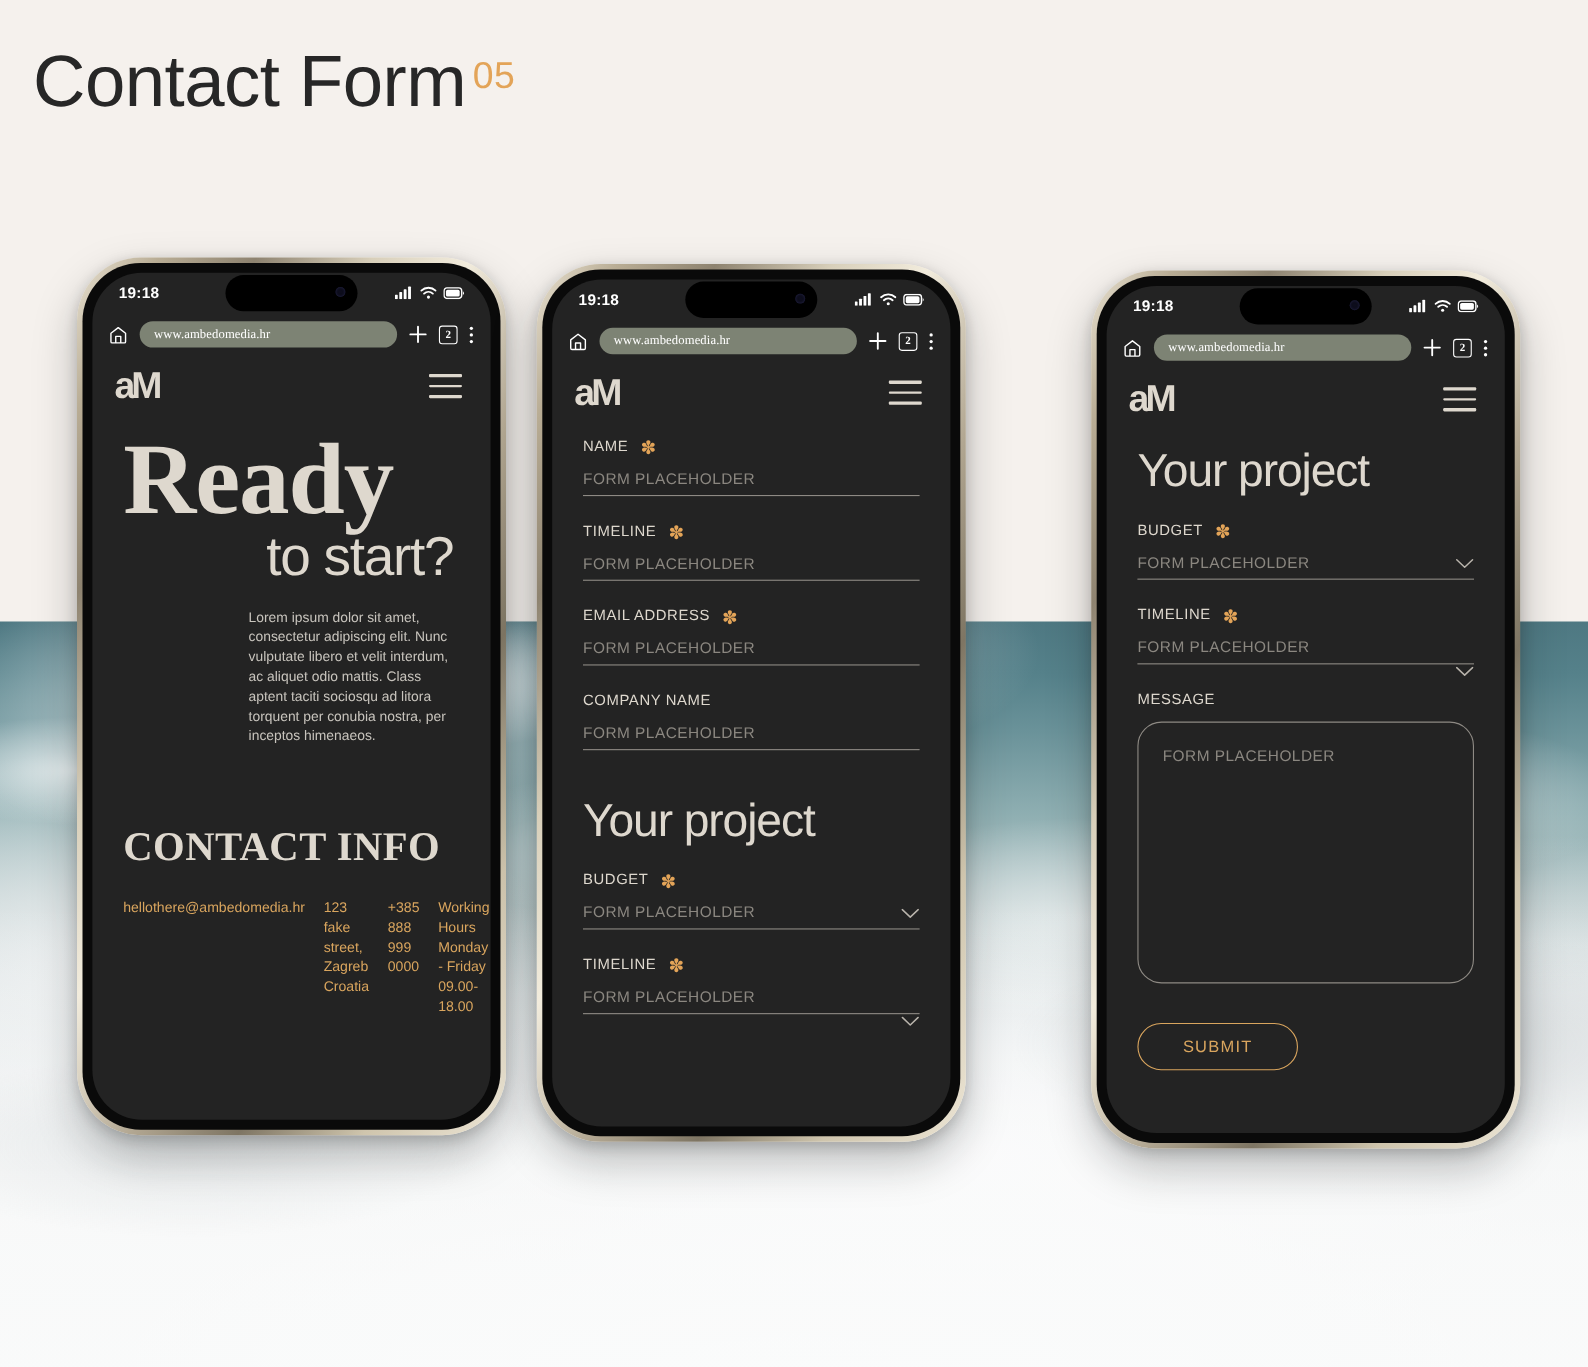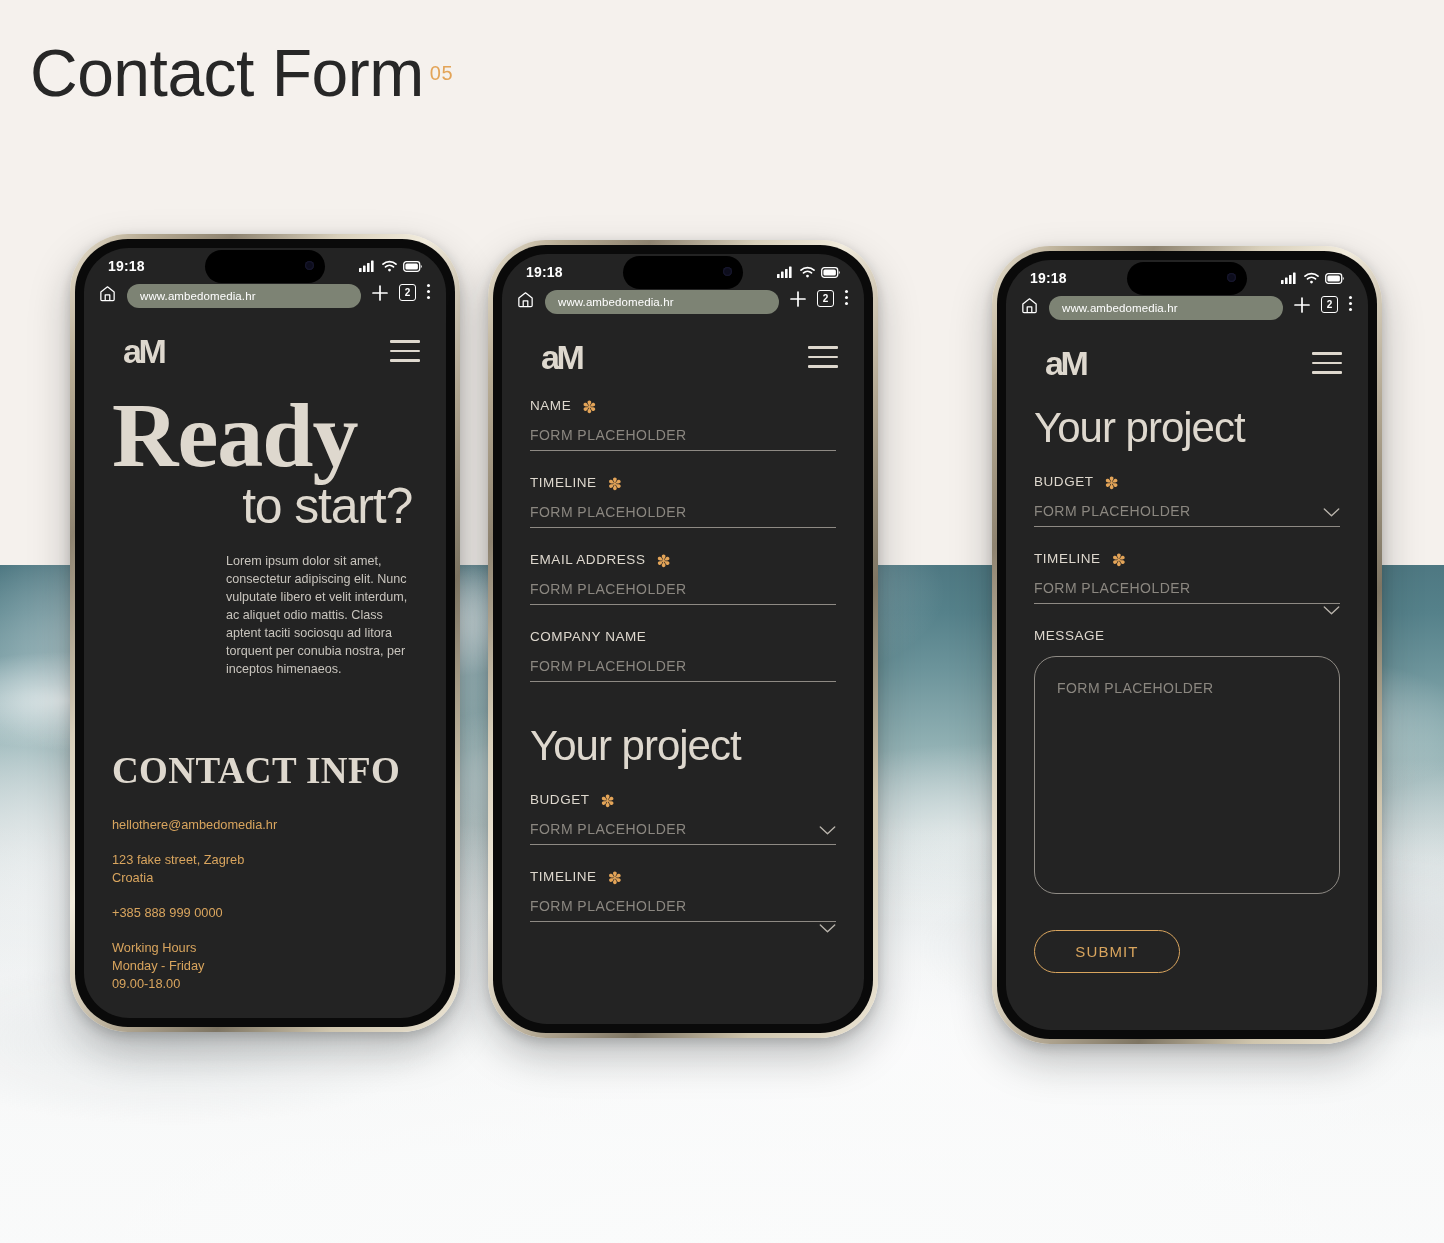--- a/index.html
+++ b/index.html
@@ -88,24 +88,24 @@
   .page-title {
     font-size: 66px;
     font-weight: 400;
     letter-spacing: -0.5px;
     color: #272727;
     line-height: 1.0;
     font-family: "Liberation Sans", sans-serif;
   }
 
   .page-title-num {
-    font-size: 20px;
+    font-size: 34px;
     color: #e3a458;
     margin-left: 6px;
-    margin-top: 22px;
+    margin-top: 10px;
     letter-spacing: 0.5px;
     text-align: center;
   }
 
   
   .phone {
     position: absolute;
     width: 390px;
     height: 798px;
     border-radius: 58px;
@@ -192,23 +192,24 @@
     align-items: center;
     gap: 6px;
   }
 
   .status-icons svg { display: block; }
 
   
   .browser-bar {
     height: 40px;
     display: flex;
-    align-items: flex-start;
+    align-items: center;
     gap: 10px;
     padding: 0 16px 0 14px;
+    font-family: Liberation Serif, serif;
   }
 
   .home-icon { flex: 0 0 auto; }
 
   .url-pill {
     flex: 1 1 auto;
     height: 24px;
     background: #7d8374;
     border-radius: 13px;
     display: flex;
@@ -251,21 +252,21 @@
     border-radius: 50%;
     background: #ffffff;
     display: block;
   }
 
   
   .site-header {
     display: flex;
     align-items: center;
     justify-content: space-between;
-    padding: 10px 26px 0 39px;
+    padding: 10px 26px 0 20px;
   }
 
   .logo {
     font-size: 34px;
     font-weight: 700;
     color: #ded8ce;
     letter-spacing: -3.5px;
     line-height: 1;
     font-family: "Liberation Sans", sans-serif;
   }
@@ -323,21 +324,21 @@
     font-weight: 700;
     font-size: 37px;
     color: #ded8ce;
     letter-spacing: 0.4px;
     margin-top: 70px;
   }
 
   .contact-block {
     margin-top: 24px;
     display: flex;
-    flex-direction: column;
+    flex-direction: row;
     gap: 17px;
   }
 
   .contact-line {
     font-size: 12.8px;
     color: #d9a55e;
     line-height: 1.42;
   }
 
   

